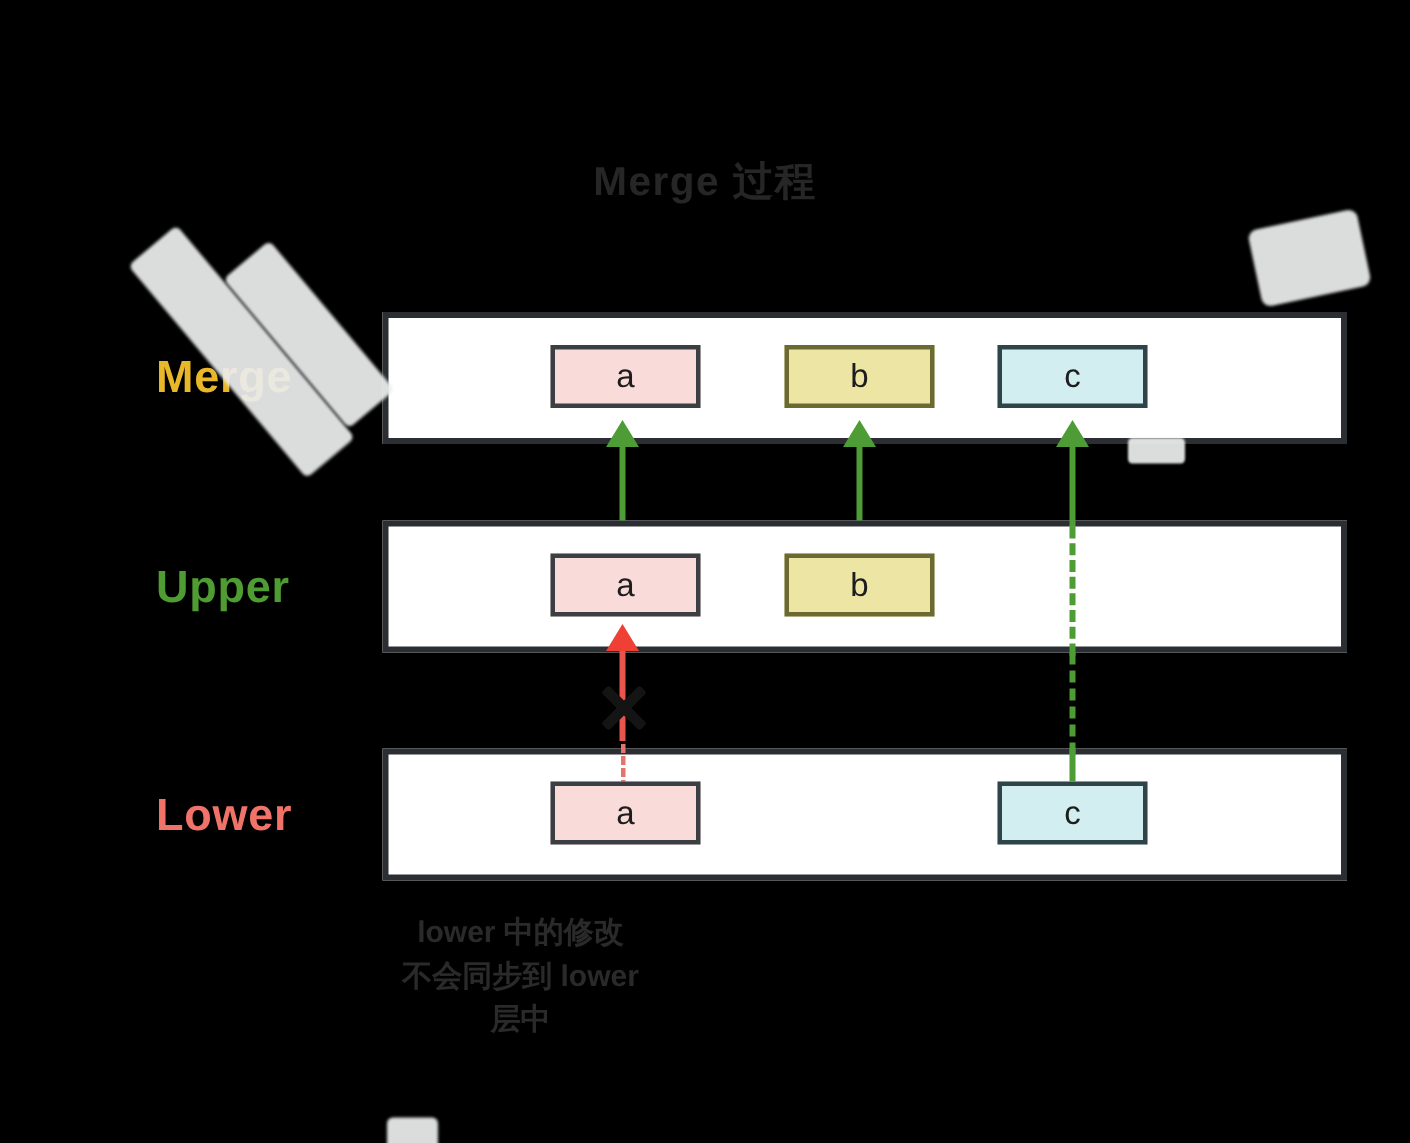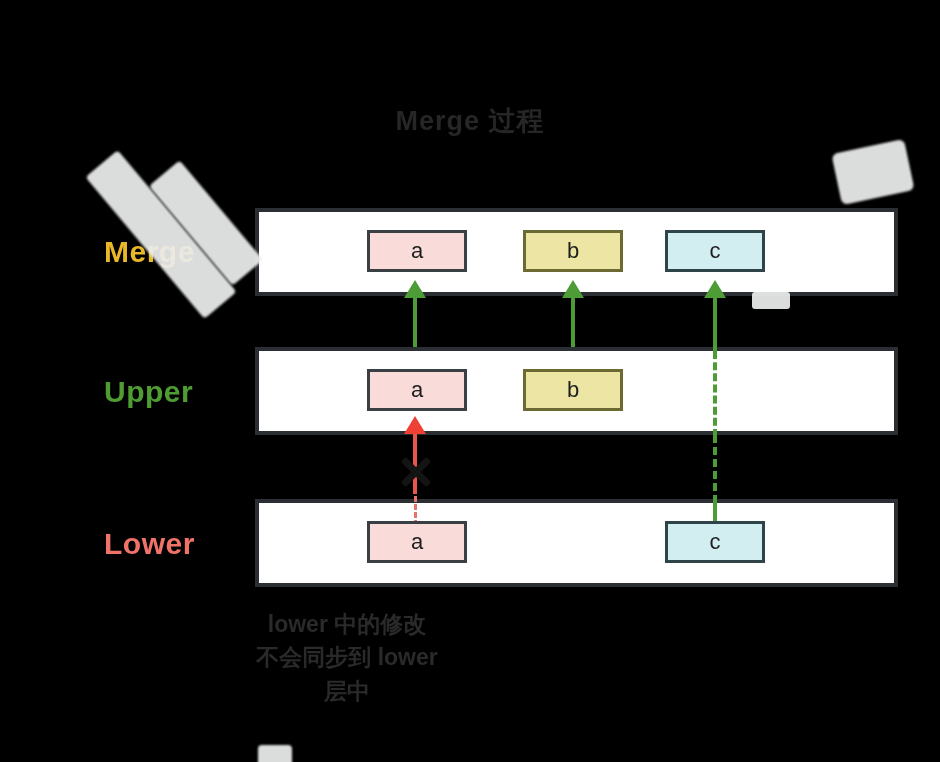--- a/index.html
+++ b/index.html
@@ -145,21 +145,21 @@
   .x-mark span.s1 { transform: translateX(-50%) rotate(45deg); }
   .x-mark span.s2 { transform: translateX(-50%) rotate(-45deg); }
 
   
   .caption {
     position: absolute;
     left: 232px;
     top: 608px;
     width: 230px;
     text-align: center;
-    font-size: 23px;
+    font-size: 20px;
     line-height: 1.45;
     color: #2a2a2a;
     font-weight: bold;
   }
 
   
   .smudge {
     position: absolute;
     background: #eceded;
     opacity: 0.93;

